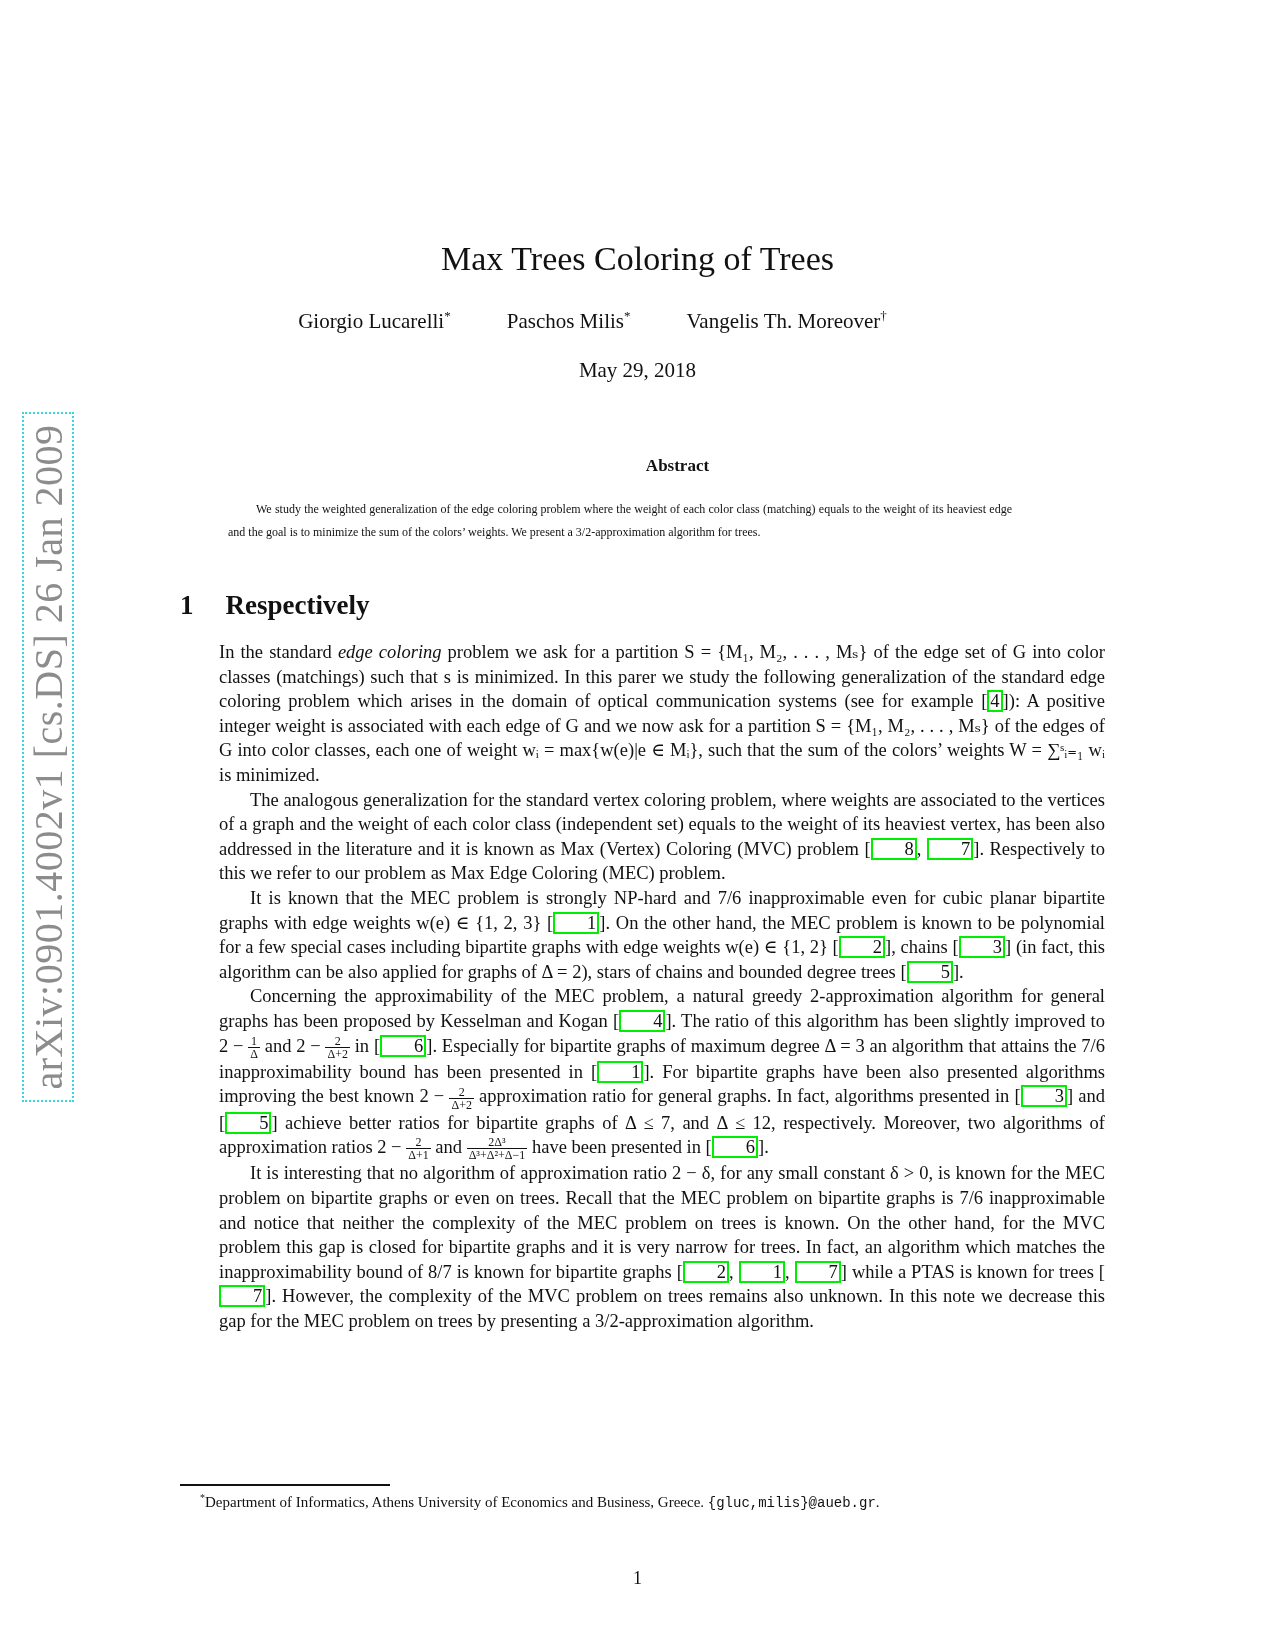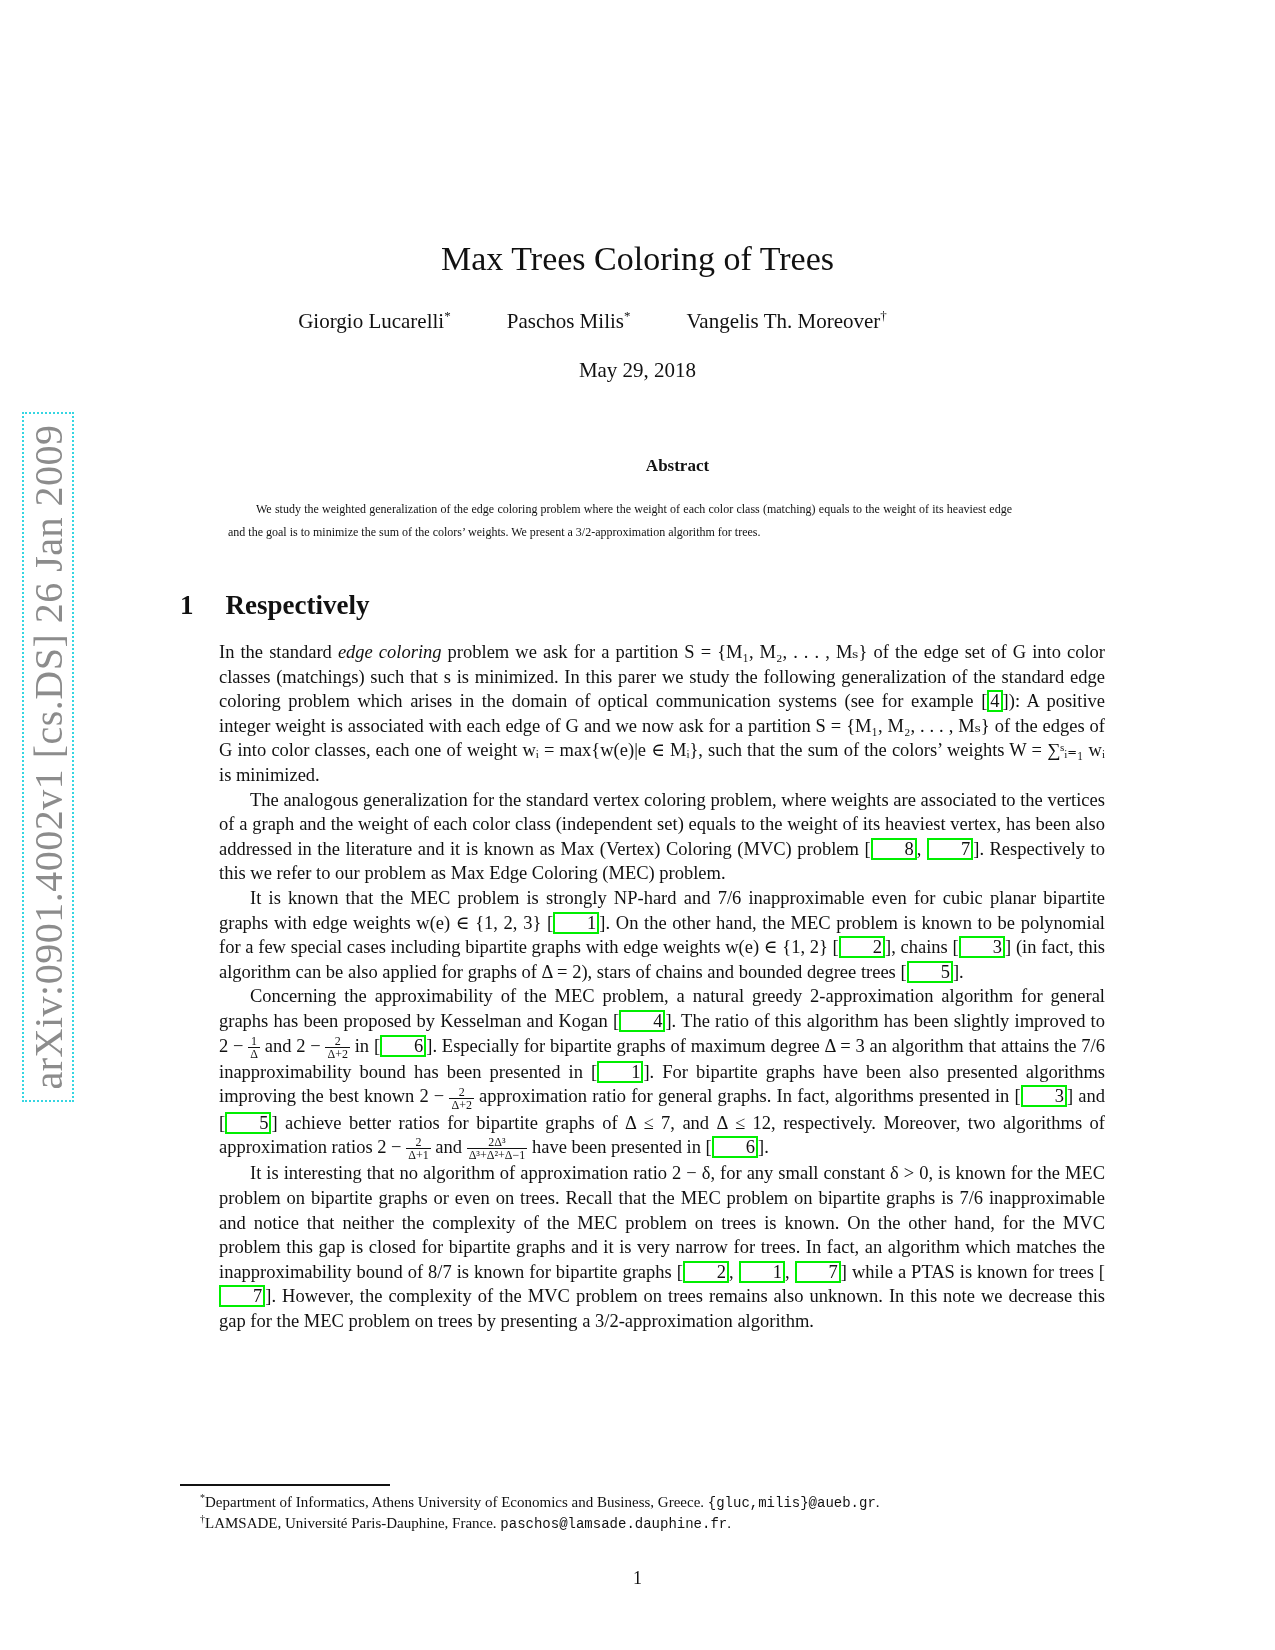--- a/index.html
+++ b/index.html
@@ -97,16 +97,15 @@
   <p><span>It is known that the MEC problem is strongly NP-hard and 7/6 inapproximable even for cubic planar bipartite graphs with edge weights w(e) ∈ {1, 2, 3} </span>[<span class="cite">1</span>]<span>.  On the other hand, the MEC problem is known to be polynomial for a few special cases including bipartite graphs with edge weights w(e) ∈ {1, 2} </span>[<span class="cite">2</span>]<span>, chains </span>[<span class="cite">3</span>]<span> (in fact, this algorithm can be also applied for graphs of Δ = 2), stars of chains and bounded degree trees </span>[<span class="cite">5</span>]<span>.</span></p>
 
   <p><span>Concerning the approximability of the MEC problem, a natural greedy 2-approximation algorithm for general graphs has been proposed by Kesselman and Kogan </span>[<span class="cite">4</span>]<span>.  The ratio of this algorithm has been slightly improved to 2 − </span><span class="frac"><span class="n">1</span><span class="d">Δ</span></span><span> and 2 − </span><span class="frac"><span class="n">2</span><span class="d">Δ+2</span></span><span> in </span>[<span class="cite">6</span>]<span>. Especially for bipartite graphs of maximum degree Δ = 3 an algorithm that attains the 7/6 inapproximability bound has been presented in </span>[<span class="cite">1</span>]<span>.  For bipartite graphs have been also presented algorithms improving the best known 2 − </span><span class="frac"><span class="n">2</span><span class="d">Δ+2</span></span><span> approximation ratio for general graphs.  In fact, algorithms presented in </span>[<span class="cite">3</span>]<span> and </span>[<span class="cite">5</span>]<span> achieve better ratios for bipartite graphs of Δ ≤ 7, and Δ ≤ 12, respectively.  Moreover, two algorithms of approximation ratios 2 − </span><span class="frac"><span class="n">2</span><span class="d">Δ+1</span></span><span> and </span><span class="frac"><span class="n">2Δ³</span><span class="d">Δ³+Δ²+Δ−1</span></span><span> have been presented in </span>[<span class="cite">6</span>]<span>.</span></p>
 
   <p><span>It is interesting that no algorithm of approximation ratio 2 − δ, for any small constant δ &gt; 0, is known for the MEC problem on bipartite graphs or even on trees.  Recall that the MEC problem on bipartite graphs is 7/6 inapproximable and notice that neither the complexity of the MEC problem on trees is known.  On the other hand, for the MVC problem this gap is closed for bipartite graphs and it is very narrow for trees.  In fact, an algorithm which matches the inapproximability bound of 8/7 is known for bipartite graphs [</span><span class="cite">2</span>, <span class="cite">1</span>, <span class="cite">7</span><span>] while a PTAS is known for trees </span>[<span class="cite">7</span>]<span>.  However, the complexity of the MVC problem on trees remains also unknown.  In this note we decrease this gap for the MEC problem on trees by presenting a 3/2-approximation algorithm.</span></p>
 </div>
 
 <div id="footnote-rule"></div>
 <div id="footnotes" class="serif">
   <div><sup>*</sup><span>Department of Informatics, Athens University of Economics and Business, Greece. </span><span class="mono">{gluc,milis}@aueb.gr</span><span>.</span></div>
-  <div><sup>†</sup><span>LAMSADE, Université Paris-Dauphine, France. </span><span class="mono">paschos@lamsade.dauphine.fr</span><span>.</span></div>
 </div>
 
 <div id="page-number" class="serif">1</div>
 
 </body></html>

